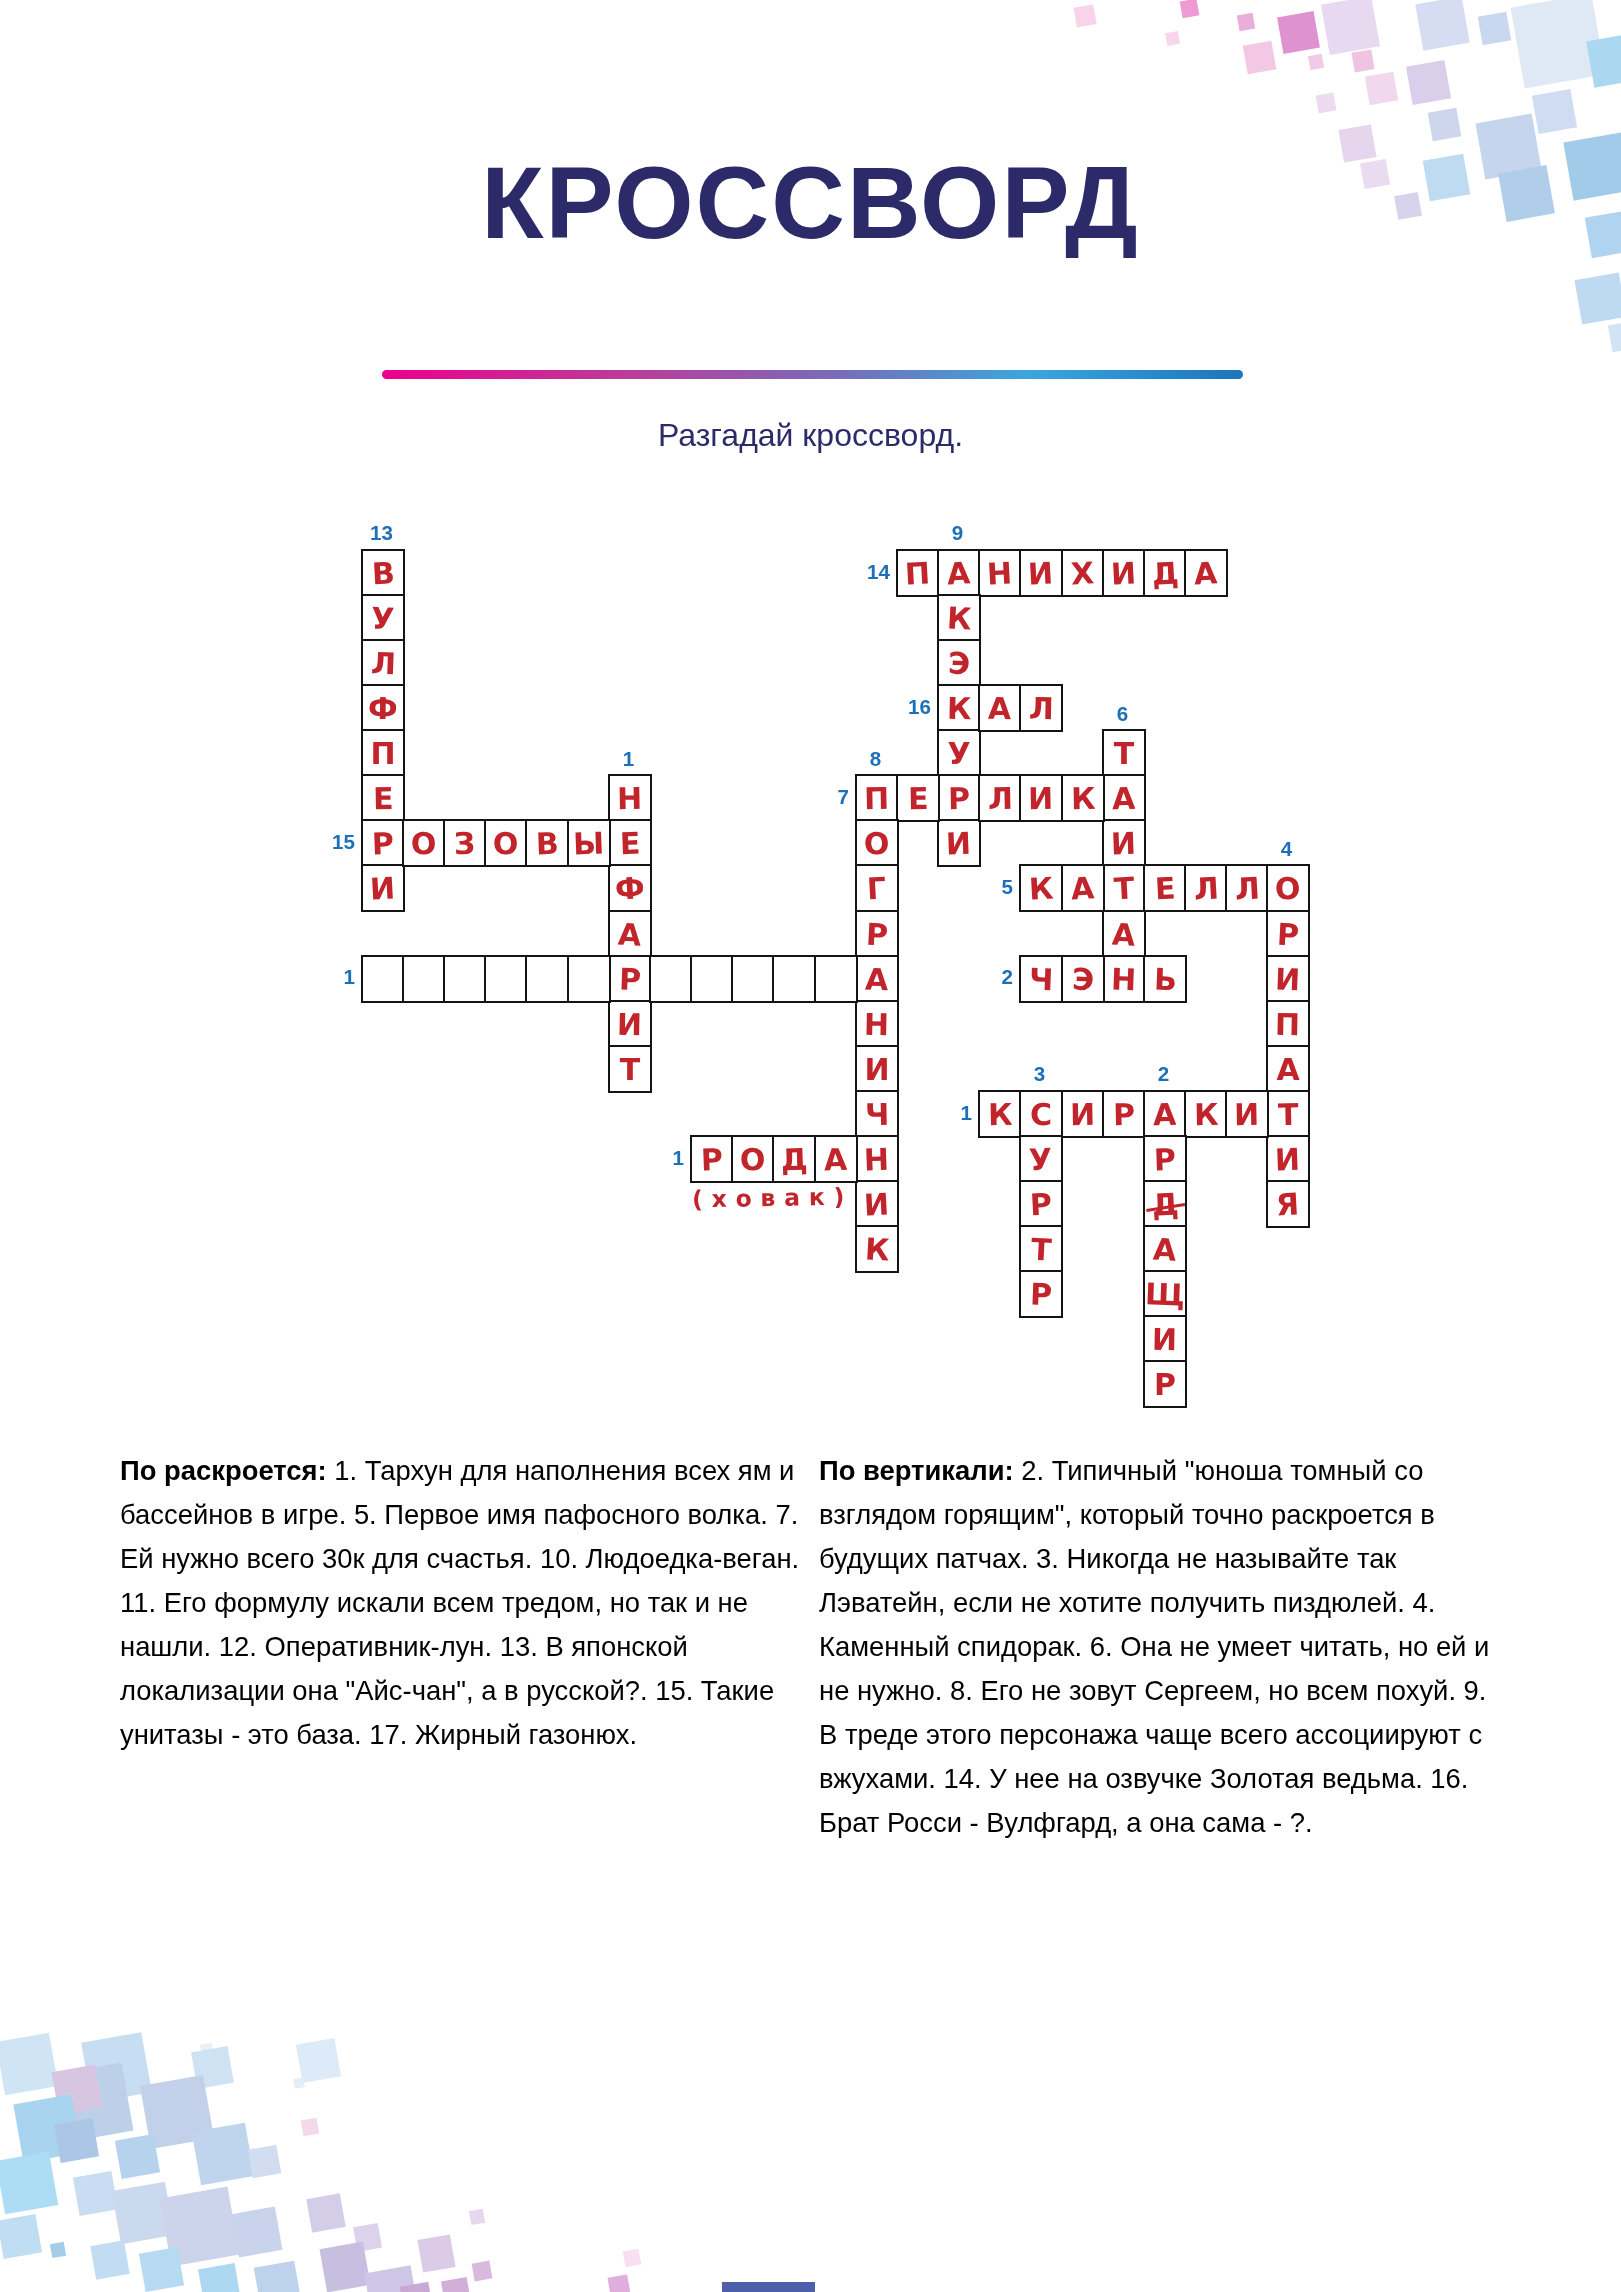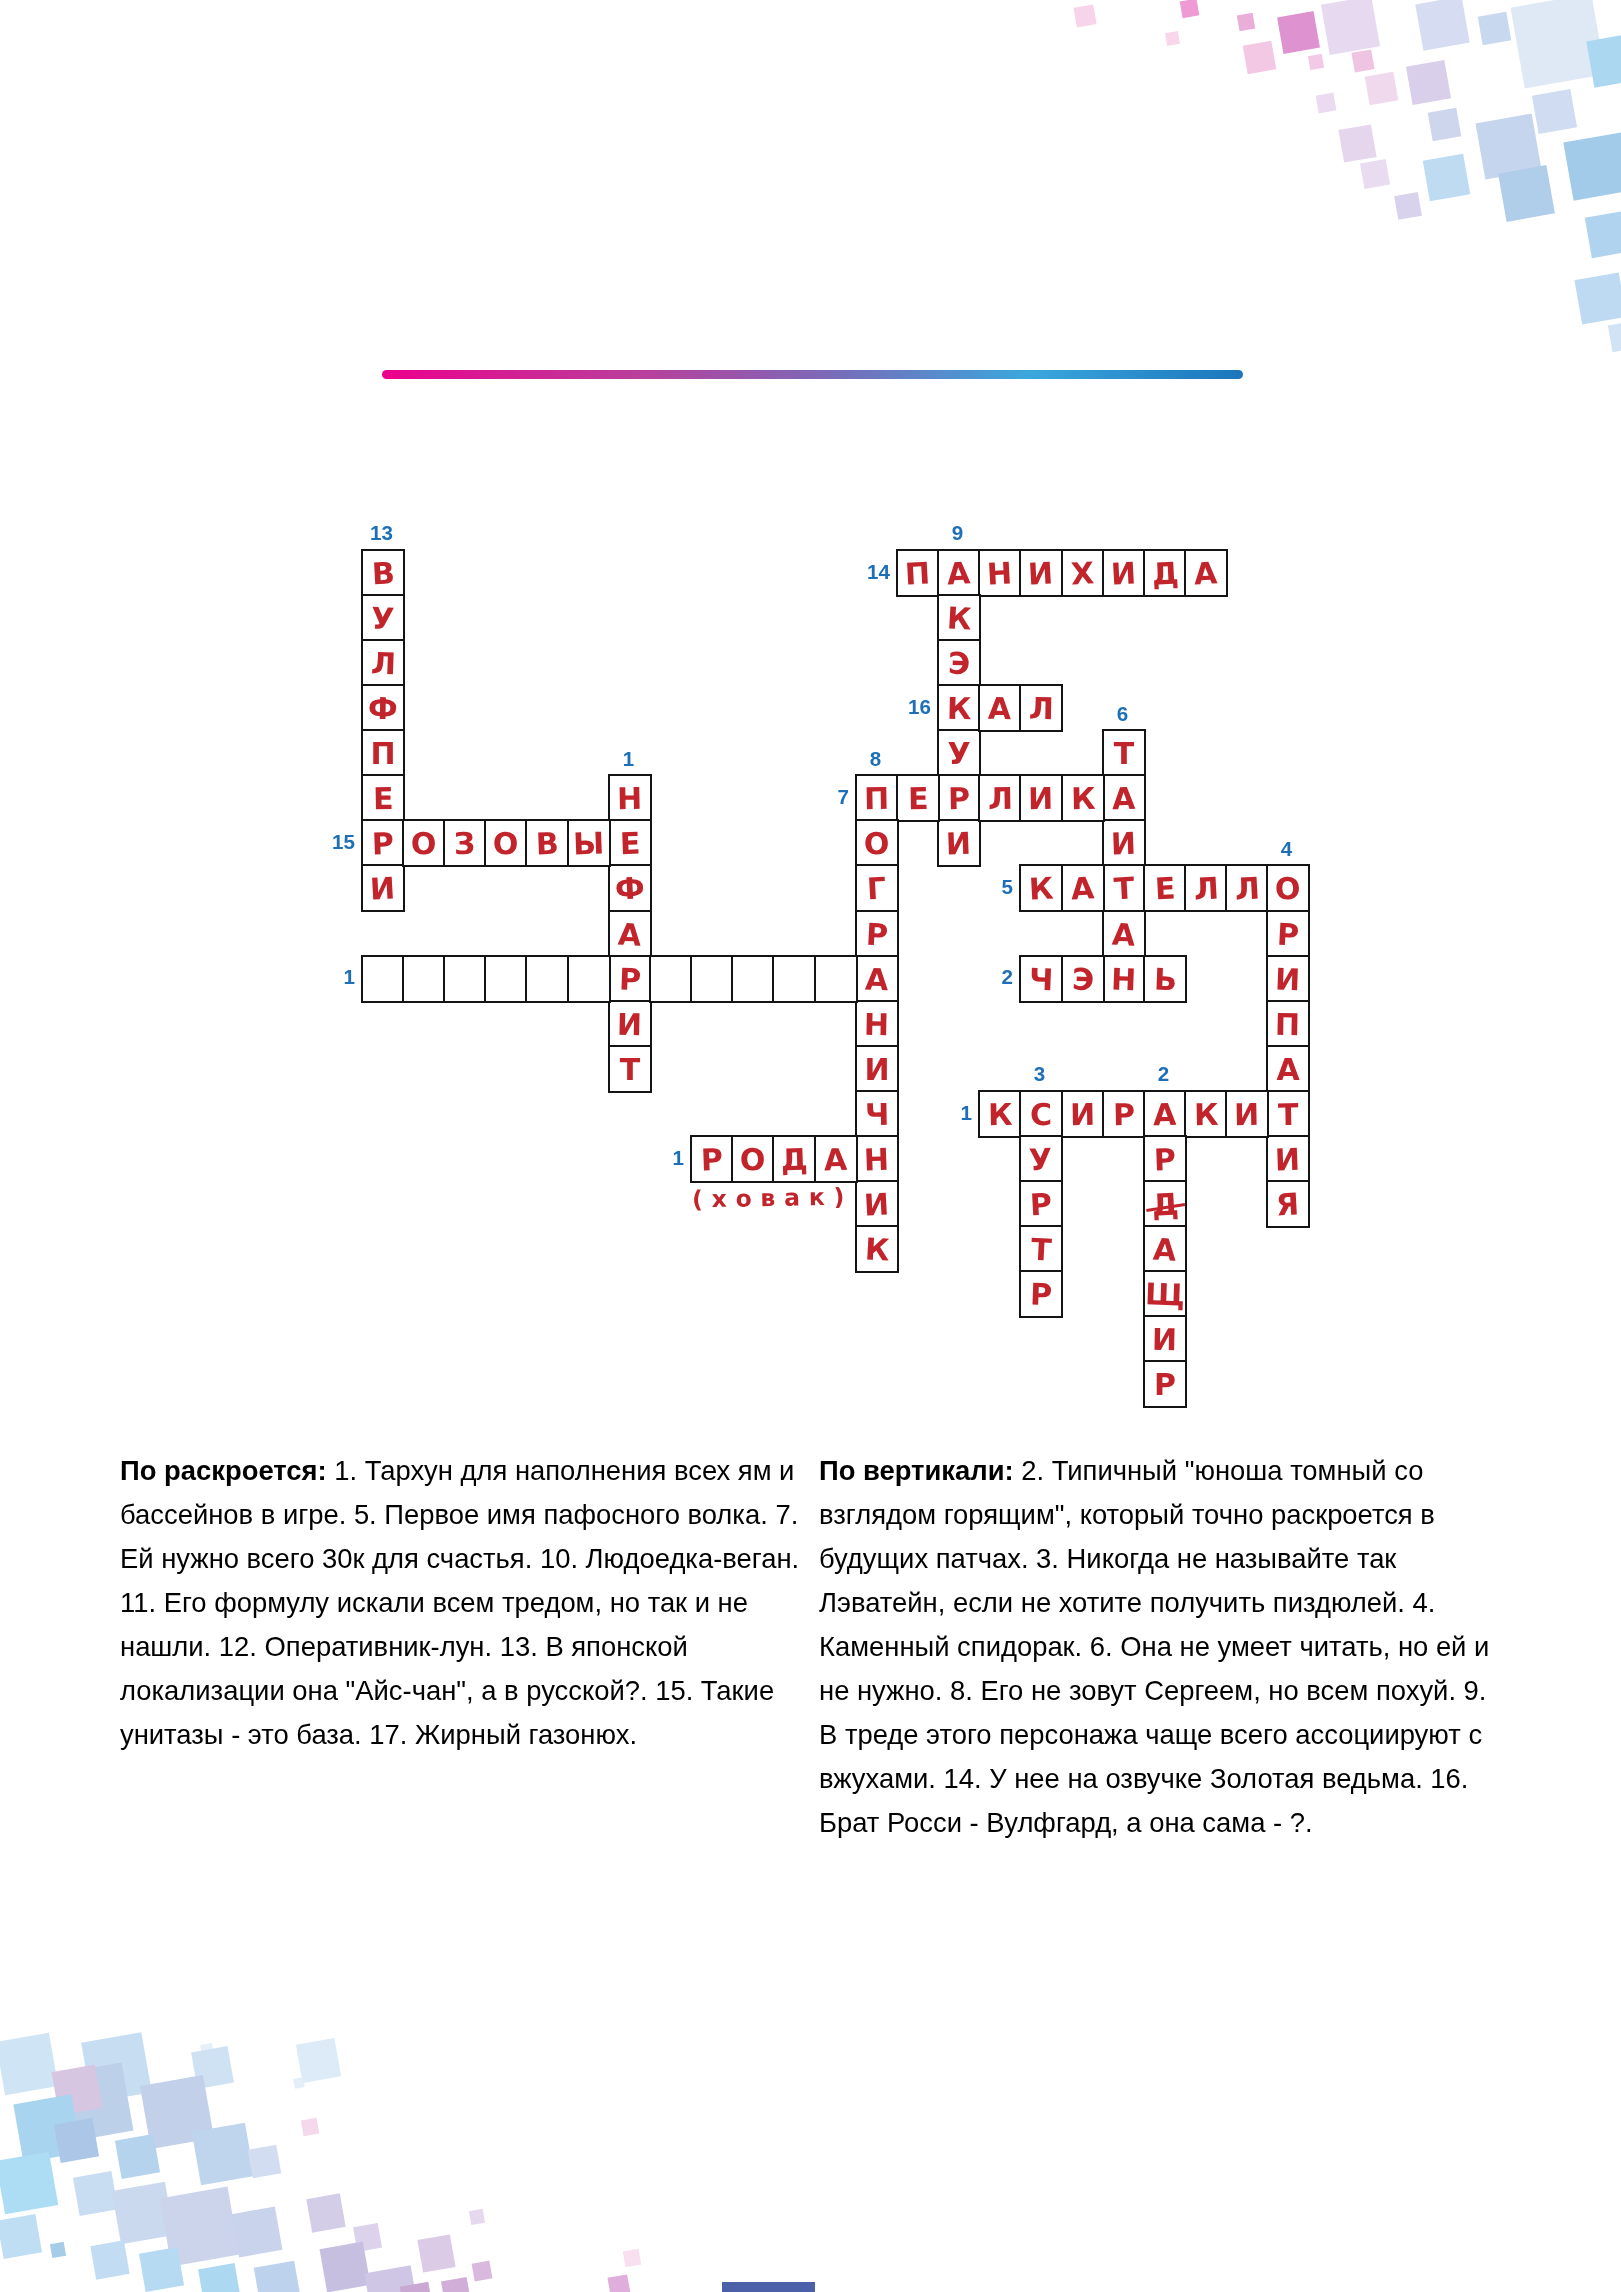--- a/index.html
+++ b/index.html
@@ -69,21 +69,23 @@
   .clues b{font-weight:bold;}
   
   .sq{position:absolute;transform:rotate(-10deg);}
   .bar{position:absolute;}
 </style>
 </head>
 <body>
 
 <div id="page">
 
+  <div class="title">КРОССВОРД</div>
   <div class="rule"></div>
+  <div class="subtitle">Разгадай кроссворд.</div>
 
   <div id="grid">
       <div class="num num-left" style="left: 855px; top: 560px;">14</div>
       <div class="num num-above" style="left: 359px; width: 45px; top: 521px;">13</div>
       <div class="num num-above" style="left: 935px; width: 45px; top: 521px;">9</div>
       <div class="num num-left" style="left: 896px; top: 695px;">16</div>
       <div class="num num-above" style="left: 1100px; width: 45px; top: 702px;">6</div>
       <div class="num num-left" style="left: 814px; top: 785px;">7</div>
       <div class="num num-above" style="left: 853px; width: 45px; top: 747px;">8</div>
       <div class="num num-above" style="left: 606px; width: 45px; top: 747px;">1</div>

